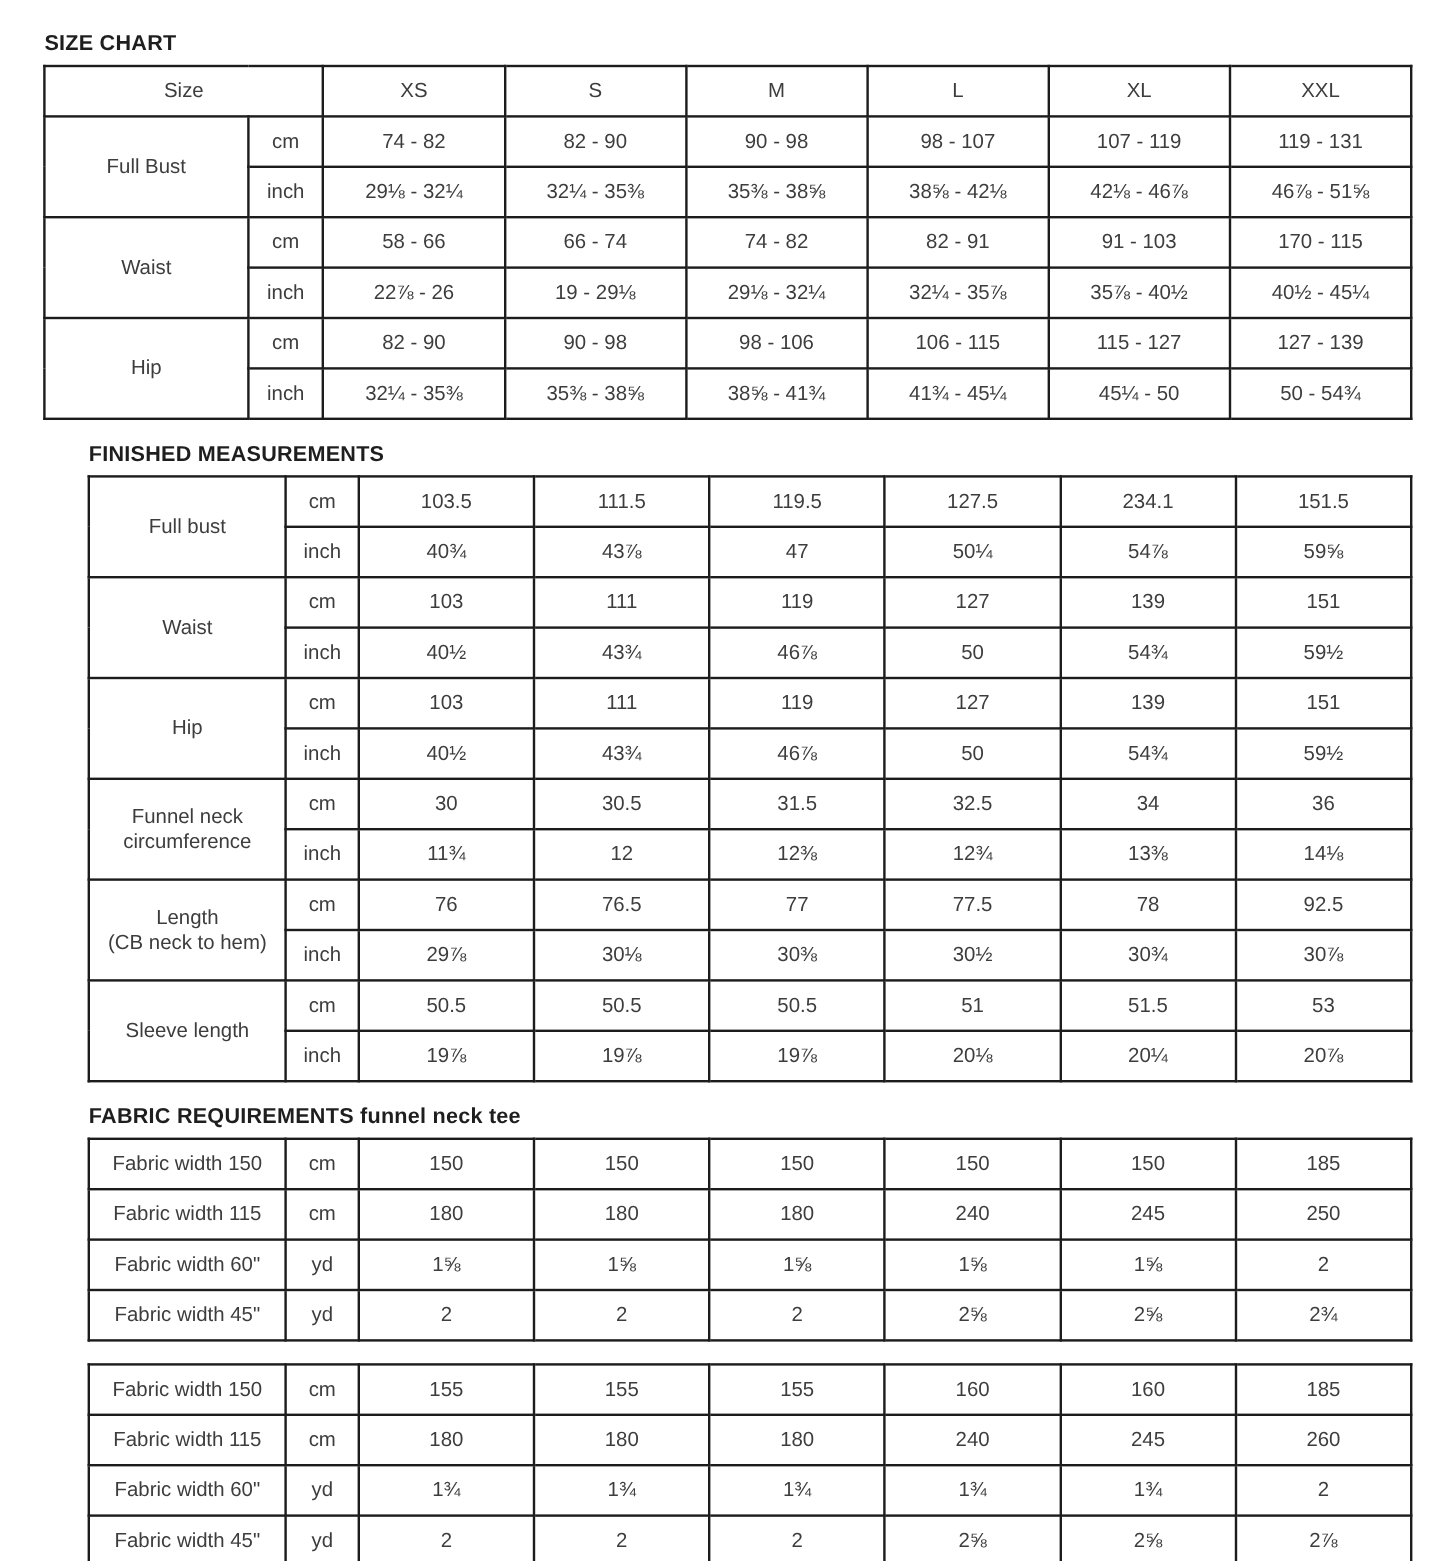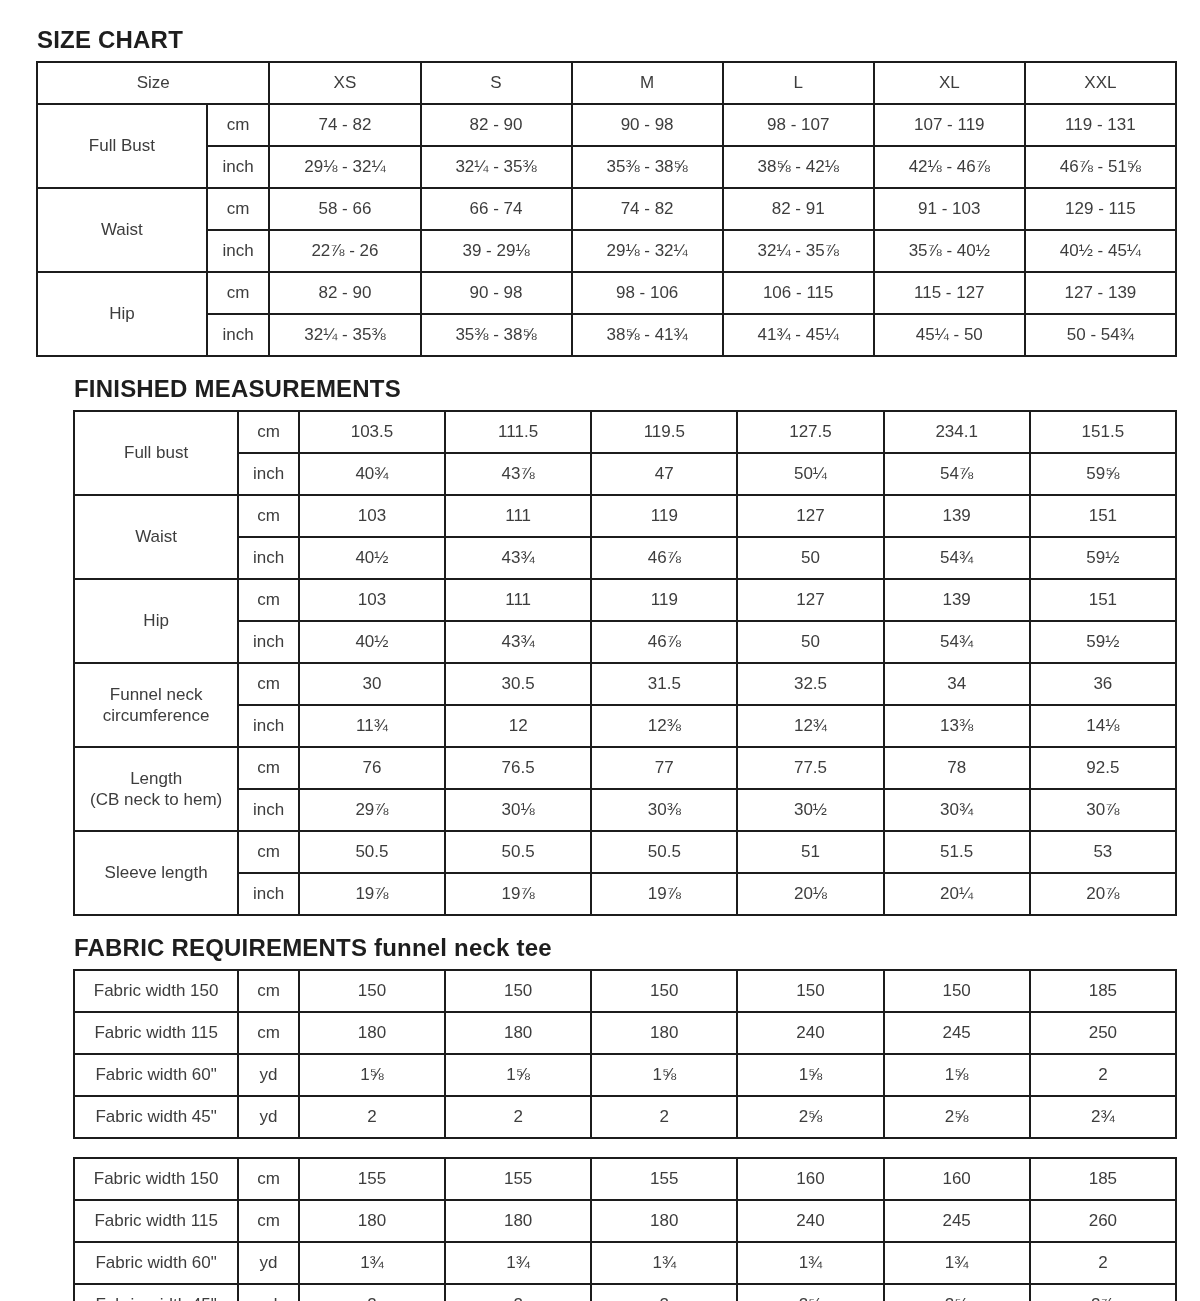--- a/index.html
+++ b/index.html
@@ -12,21 +12,21 @@
     min-height: 1301px;
     box-sizing: border-box;
     padding: 26px 23px 30px 36px;
     background: #ffffff;
     font-family: "Liberation Sans", sans-serif;
     color: #3d3d3d;
   }
   .section { margin: 0 0 16px 0; }
   .section + .section { margin-top: 18px; margin-left: 37px; }
   .section-title {
-    font-size: 24px;
+    font-size: 18px;
     font-weight: bold;
     color: #1e1e1e;
     letter-spacing: 0.2px;
     margin: 0 0 7px 1px;
   }
   table.size-table {
     width: 100%;
     border-collapse: collapse;
     table-layout: fixed;
   }
@@ -94,26 +94,26 @@
             <td>46⅞ - 51⅝</td>
           </tr>
           <tr>
             <th rowspan="2">Waist</th>
             <td>cm</td>
             <td>58 - 66</td>
             <td>66 - 74</td>
             <td>74 - 82</td>
             <td>82 - 91</td>
             <td>91 - 103</td>
-            <td>129 - 115</td>
+            <td>170 - 115</td>
           </tr>
           <tr>
             <td>inch</td>
             <td>22⅞ - 26</td>
-            <td>39 - 29⅛</td>
+            <td>19 - 29⅛</td>
             <td>29⅛ - 32¼</td>
             <td>32¼ - 35⅞</td>
             <td>35⅞ - 40½</td>
             <td>40½ - 45¼</td>
           </tr>
           <tr>
             <th rowspan="2">Hip</th>
             <td>cm</td>
             <td>82 - 90</td>
             <td>90 - 98</td>

